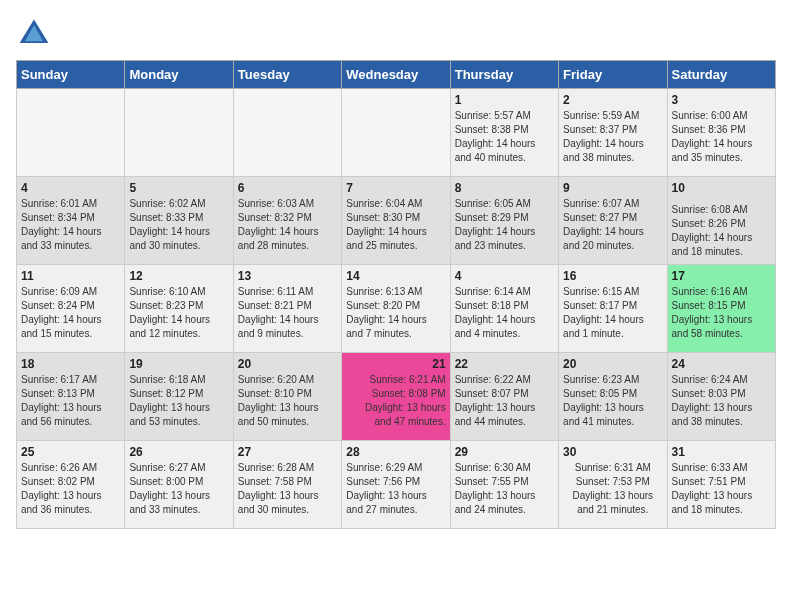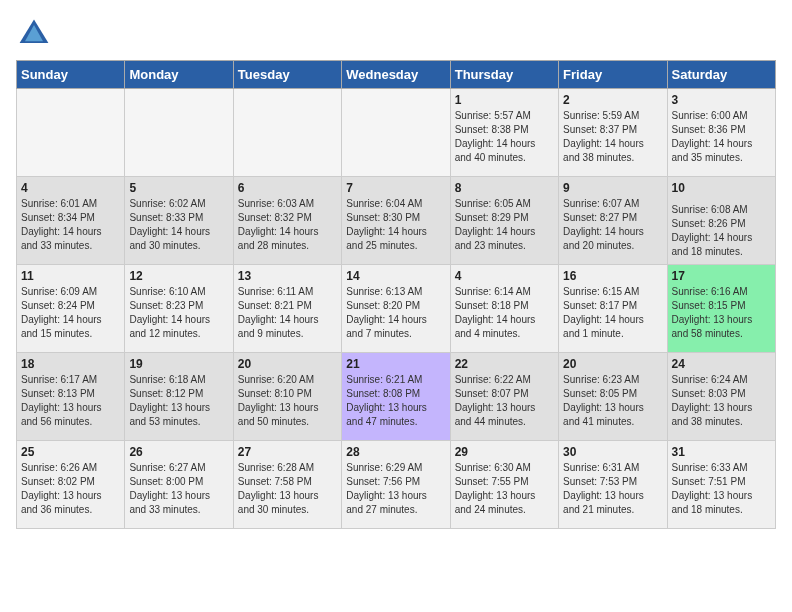--- a/index.html
+++ b/index.html
@@ -246,21 +246,21 @@
           <div class="day-info" style="white-space: pre-line;">Sunrise: 6:18 AM
 Sunset: 8:12 PM
 Daylight: 13 hours and 53 minutes.</div>
         </td>
         <td style="background-color: rgb(224, 224, 224);">
           <div class="day-number">20</div>
           <div class="day-info" style="white-space: pre-line;">Sunrise: 6:20 AM
 Sunset: 8:10 PM
 Daylight: 13 hours and 50 minutes.</div>
         </td>
-        <td style="background-color: #c4b5fd;">
+        <td style="background-color: #ec4899; text-align: right;">
           <div class="day-number">21</div>
           <div class="day-info" style="white-space: pre-line;">Sunrise: 6:21 AM
 Sunset: 8:08 PM
 Daylight: 13 hours and 47 minutes.</div>
         </td>
         <td style="background-color: rgb(224, 224, 224);">
           <div class="day-number">22</div>
           <div class="day-info" style="white-space: pre-line;">Sunrise: 6:22 AM
 Sunset: 8:07 PM
 Daylight: 13 hours and 44 minutes.</div>
@@ -304,21 +304,21 @@
 Daylight: 13 hours and 27 minutes.</div>
         </td>
         <td style="background-color: rgb(240, 240, 240); margin-top: 16px;">
           <div class="day-number">29</div>
           <div class="day-info" style="white-space: pre-line;">Sunrise: 6:30 AM
 Sunset: 7:55 PM
 Daylight: 13 hours and 24 minutes.</div>
         </td>
         <td style="background-color: rgb(240, 240, 240);">
           <div class="day-number">30</div>
-          <div class="day-info" style="white-space: pre-line;">Sunrise: 6:31 AM
+          <div class="day-info" style="white-space: pre-line; text-align: center;">Sunrise: 6:31 AM
 Sunset: 7:53 PM
 Daylight: 13 hours and 21 minutes.</div>
         </td>
         <td style="background-color: rgb(240, 240, 240);">
           <div class="day-number">31</div>
           <div class="day-info" style="white-space: pre-line;">Sunrise: 6:33 AM
 Sunset: 7:51 PM
 Daylight: 13 hours and 18 minutes.</div>
         </td>
       </tr>

